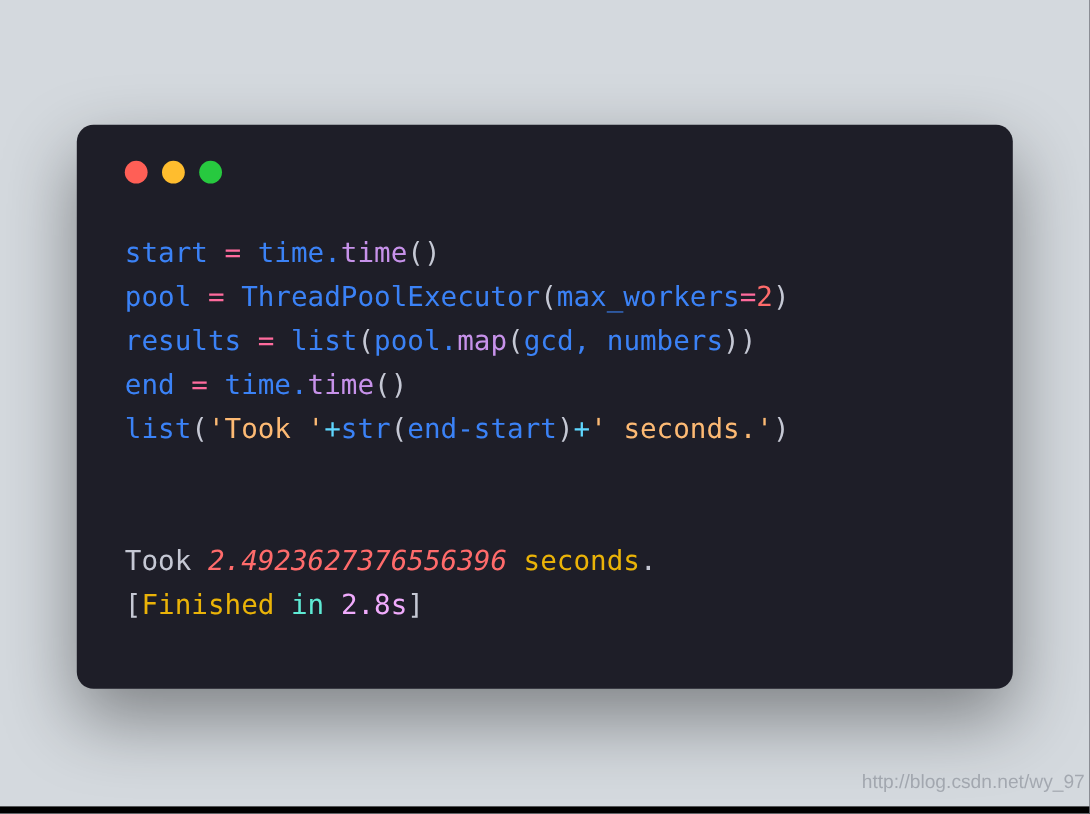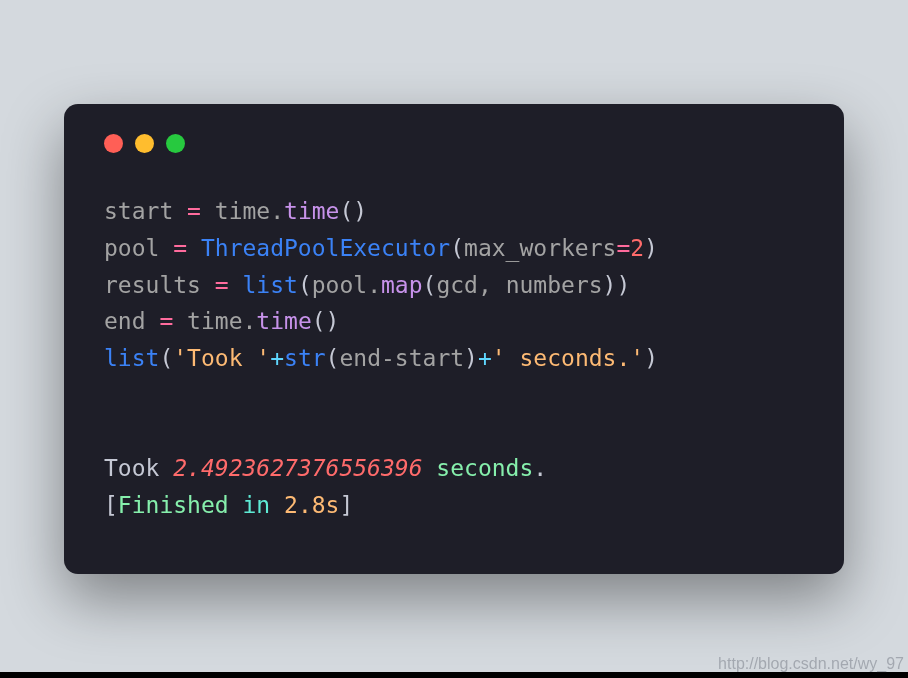--- a/index.html
+++ b/index.html
@@ -37,36 +37,36 @@
     }
     .dot-red { background: #ff5f56; }
     .dot-yellow { background: #ffbd2e; }
     .dot-green { background: #27c93f; }
     .code {
       font-size: 23px;
       line-height: 1.6;
       color: #c5c8d4;
       white-space: pre;
     }
-    .c-var { color: #a3a3a3; }
+    .c-var { color: #3b82f6; }
     .c-op { color: #ff6b9d; }
     .c-func { color: #3b82f6; }
     .c-method { color: #c792ea; }
     .c-paren { color: #c5c8d4; }
     .c-num { color: #ff6b6b; }
     .c-str { color: #fdba74; }
     .c-plus { color: #5fd7ff; }
     .c-out { color: #c5c8d4; margin-top: 32px; }
     .c-outnum { color: #ff6b6b; font-style: italic; }
-    .c-outkey { color: #86efac; }
+    .c-outkey { color: #eab308; }
     .c-outin { color: #5eead4; }
-    .c-outtime { color: #fdba74; }
+    .c-outtime { color: #f0abfc; }
     .watermark {
       position: absolute;
-      bottom: 5px;
+      bottom: 16px;
       right: 4px;
       color: #6a6f7a;
       font-size: 16px;
       font-family: Arial, sans-serif;
       opacity: 0.45;
     }
     .black-bar {
       position: absolute;
       bottom: 0;
       left: 0;

